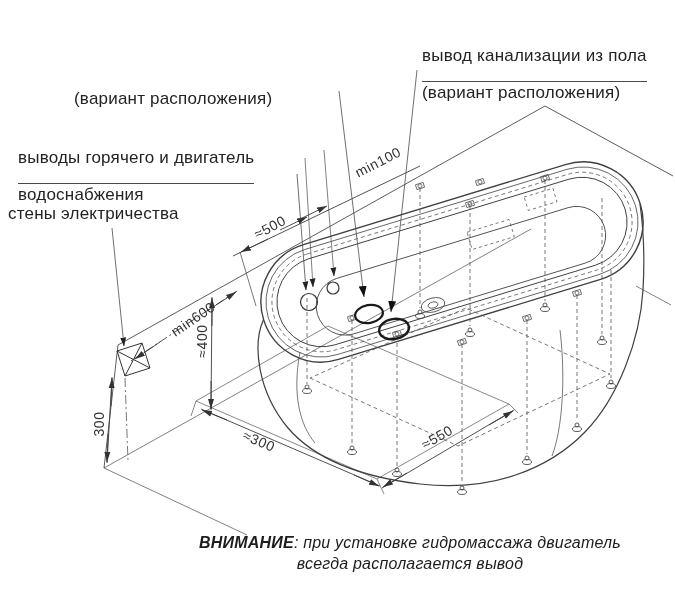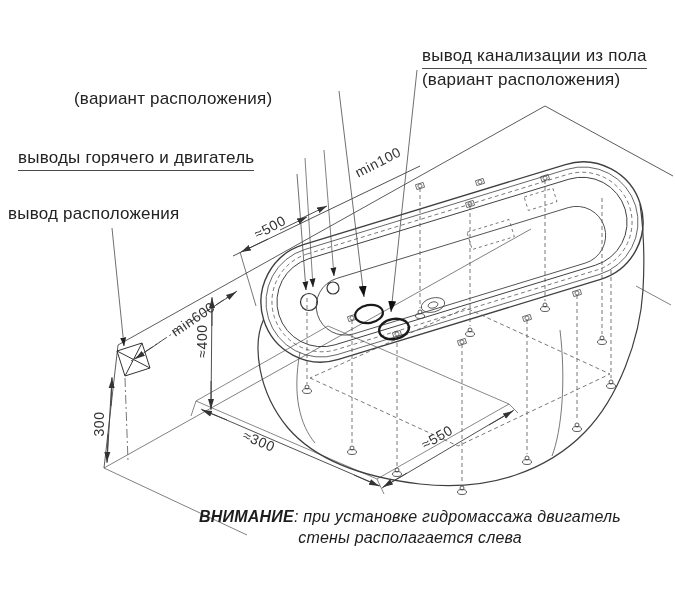--- a/index.html
+++ b/index.html
@@ -1,23 +1,23 @@
 <!DOCTYPE html>
 <html><head>
 <meta charset="utf-8">
 <style>
   html,body{margin:0;padding:0;background:#ffffff;}
   #stage{position:relative;width:675px;height:600px;background:#ffffff;overflow:hidden;
          font-family:"Liberation Sans",sans-serif;color:#222;}
   #drawing{position:absolute;left:0;top:0;}
   .callout{position:absolute;font-size:17px;line-height:22px;color:#232323;letter-spacing:.2px;}
-  .callout .ul{display:inline-block;border-bottom:1.2px solid #4a4a4a;padding-bottom:1px;text-align:right;}
+  .callout .ul{display:inline-block;border-bottom:1.2px solid #4a4a4a;padding-bottom:14px;text-align:right;}
   .dim{position:absolute;font-size:14px;color:#333;letter-spacing:.6px;white-space:nowrap;
        transform-origin:center center;}
-  .warning{position:absolute;left:150px;top:506px;width:520px;text-align:center;
+  .warning{position:absolute;left:150px;top:532px;width:520px;text-align:center;
            font-style:italic;font-size:16px;line-height:21px;color:#1d1d1d;letter-spacing:.2px;}
   .warning b{font-style:italic;font-weight:bold;}
   svg line,svg path,svg rect,svg ellipse,svg circle,svg polygon{vector-effect:non-scaling-stroke;}
 </style>
 </head>
 <body>
 
 <div id="stage">
 
   <svg id="drawing" width="675" height="600" viewBox="0 0 675 600">
@@ -221,32 +221,33 @@
     <span>(вариант расположения)</span>
   </div>
 
   <div class="callout" style="left:422px;top:45px">
     <span class="ul">вывод канализации из пола</span><br>
     <span>(вариант расположения)</span>
   </div>
 
   <div class="callout" style="left:18px;top:147px">
     <span class="ul">выводы горячего и двигатель</span><br>
+    <span>водоснабжения</span>
   </div>
 
   <div class="callout" style="left:8px;top:203px">
-    <span>вывод расположения</span>
+    <span>стены электричества</span>
   </div>
 
   <div class="dim" style="left:270px;top:227px;transform:translate(-50%,-50%) rotate(-28deg)">≈500</div>
   <div class="dim" style="left:378px;top:162px;transform:translate(-50%,-50%) rotate(-27deg)">min100</div>
   <div class="dim" style="left:193px;top:319px;transform:translate(-50%,-50%) rotate(-34deg)">min600</div>
   <div class="dim" style="left:202px;top:341px;transform:translate(-50%,-50%) rotate(-90deg)">≈400</div>
   <div class="dim" style="left:99px;top:424px;transform:translate(-50%,-50%) rotate(-90deg)">300</div>
   <div class="dim" style="left:259px;top:441px;transform:translate(-50%,-50%) rotate(23deg)">≈300</div>
   <div class="dim" style="left:437px;top:437px;transform:translate(-50%,-50%) rotate(-30deg)">≈550</div>
 
   <div class="warning">
     <b>ВНИМАНИЕ</b><span>: при установке гидромассажа двигатель</span><br>
-    <span>стены располагается слева</span>
+    <span>всегда располагается вывод</span>
   </div>
 
 </div>
 
 </body></html>

